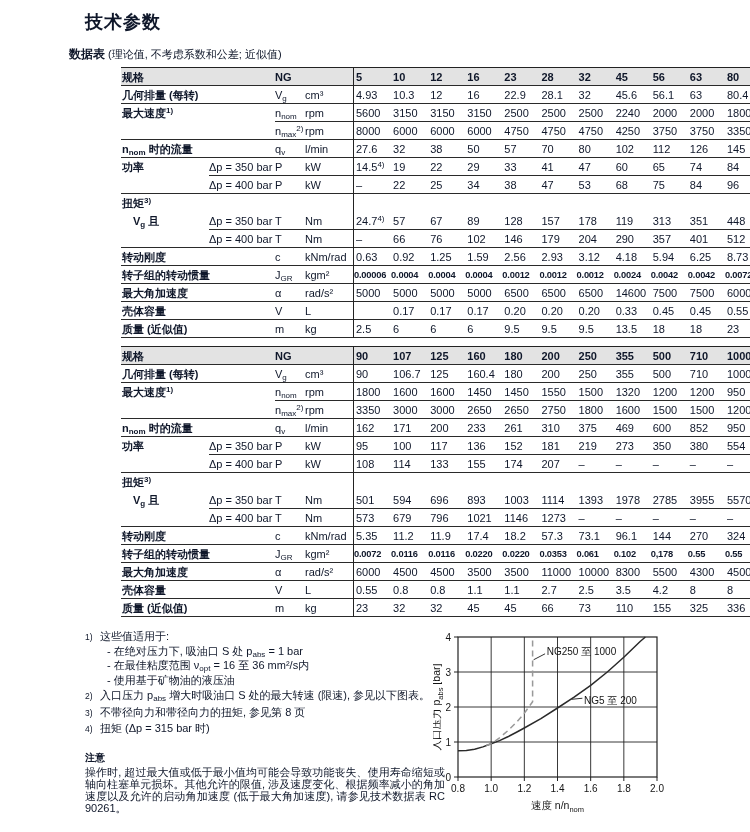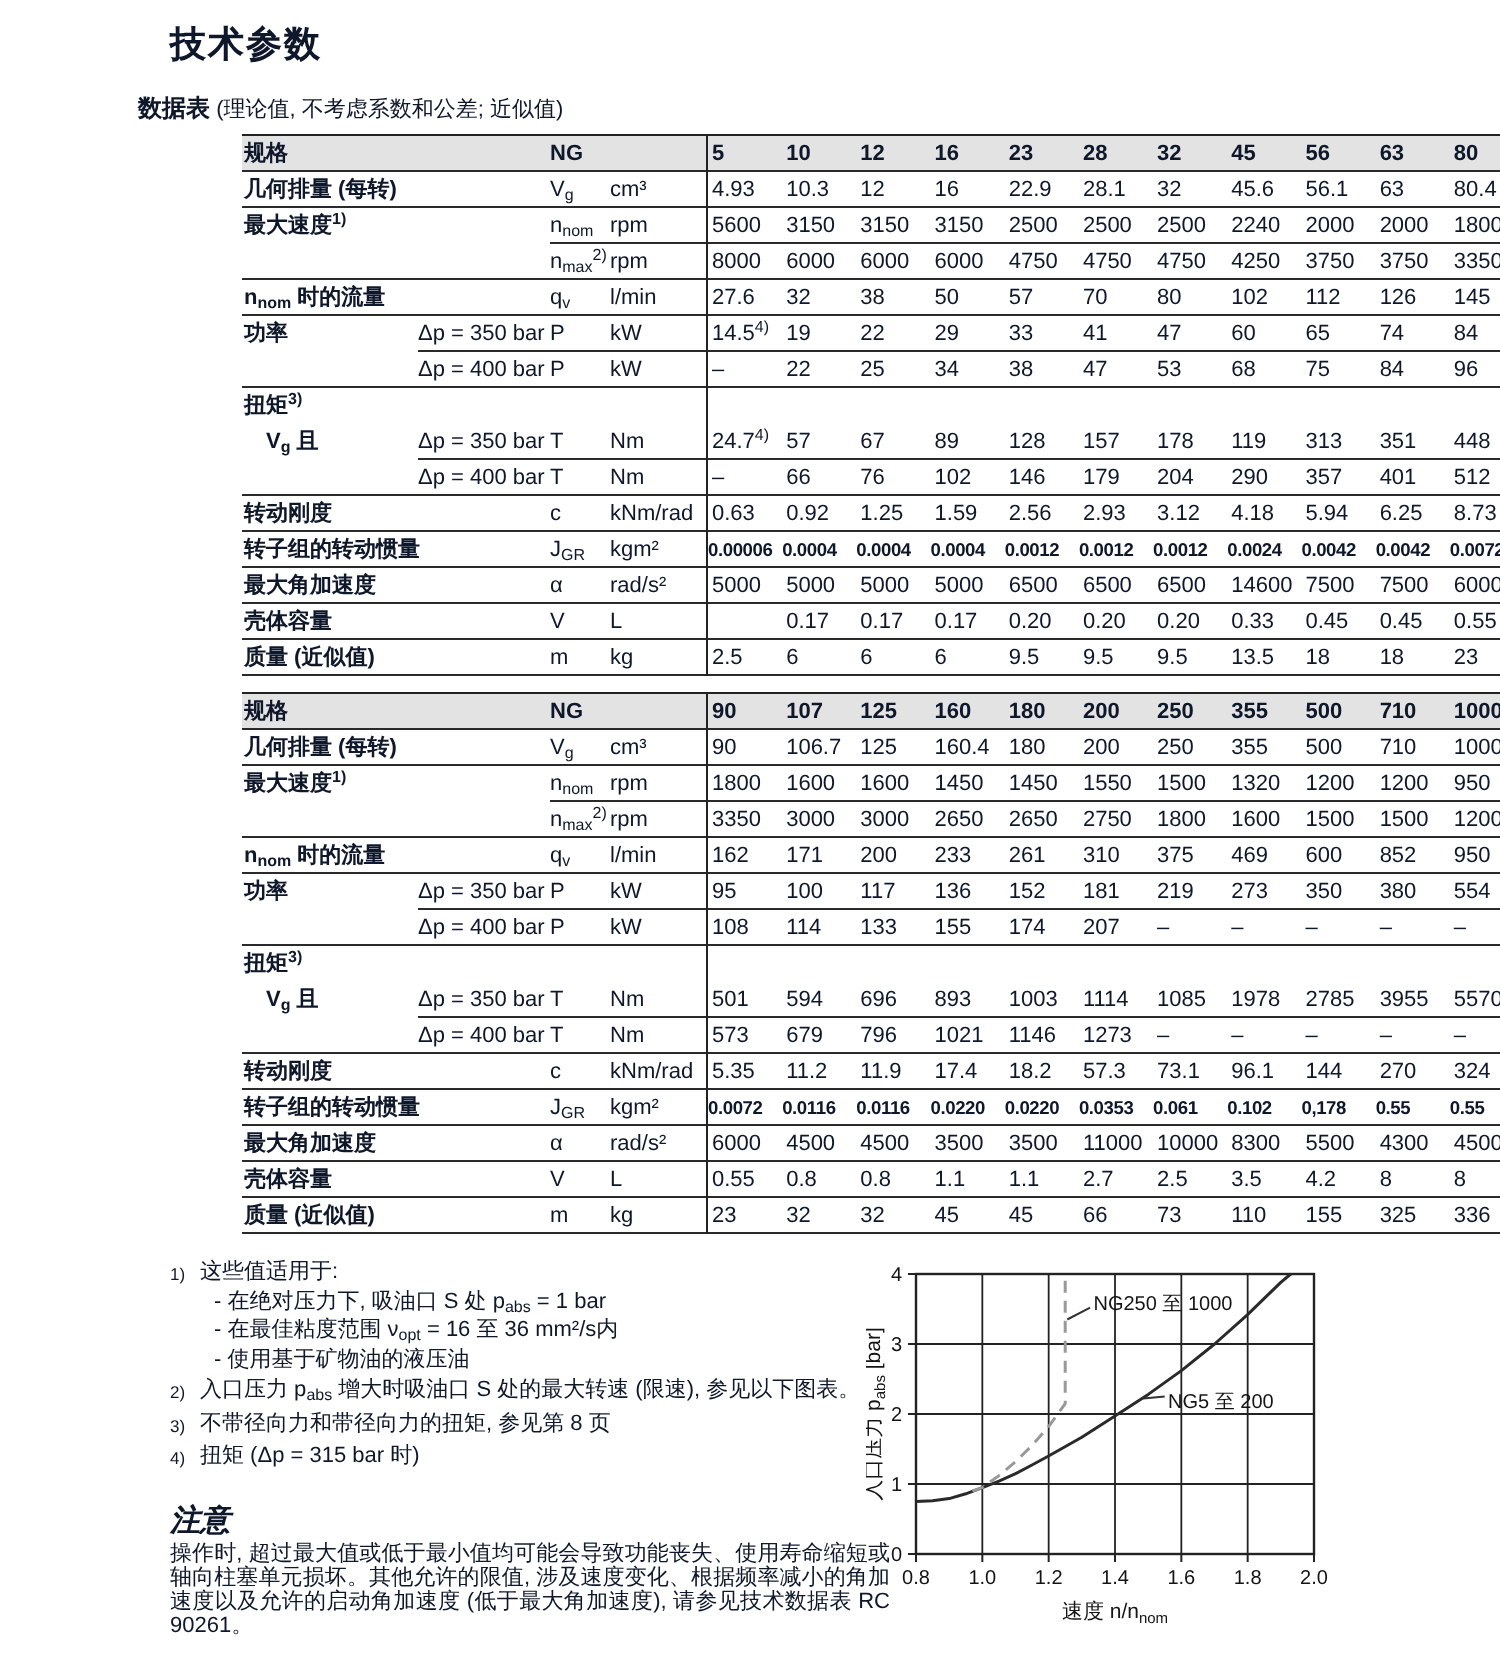--- a/index.html
+++ b/index.html
@@ -30,21 +30,21 @@
   .vline{position:absolute;top:0;bottom:0;left:232px;width:1px;background:#222;}
 
   .footnotes{position:absolute;left:85px;top:629px;width:356px;font-size:11px;line-height:14.5px;}
   .fn{display:flex;margin-bottom:1px;}
   .fn-marker{flex:0 0 15px;font-size:8.5px;padding-top:1px;}
   .fn-body{flex:1;}
   .fn-line.dash{padding-left:7px;}
   .footnotes sub,.note sub{font-size:8px;vertical-align:-2px;line-height:0;}
 
   .note{position:absolute;left:85px;top:751px;width:360px;}
-  .note-h{font-size:15px;font-weight:bold;margin-bottom:1px;font-style:italic;}
+  .note-h{font-size:10px;font-weight:bold;margin-bottom:1px;}
   .note-t{font-size:11px;line-height:12px;text-align:justify;}
 
   .chart{position:absolute;left:433px;top:624px;width:312px;height:204px;}
   .chart svg{display:block;}
   .chart text{font-family:"Liberation Sans","DejaVu Sans",sans-serif;fill:#141414;}
   .gridline{stroke:#222;stroke-width:0.9;}
   .plotborder{fill:none;stroke:#222;stroke-width:1.2;}
   .tickmark{stroke:#222;stroke-width:1;}
   .curve-solid{fill:none;stroke:#2a2a2a;stroke-width:1.5;stroke-linejoin:round;}
   .curve-dashed{fill:none;stroke:#999;stroke-width:1.5;stroke-dasharray:6 4;stroke-linejoin:round;}
@@ -480,21 +480,21 @@
         <div class="c c1 indent">V<sub>g</sub> 且</div>
         <div class="c c2">Δp = 350 bar</div>
         <div class="c c3">T</div>
         <div class="c c4">Nm</div>
         <div class="c v">501</div>
         <div class="c v">594</div>
         <div class="c v">696</div>
         <div class="c v">893</div>
         <div class="c v">1003</div>
         <div class="c v">1114</div>
-        <div class="c v">1085</div>
+        <div class="c v">1393</div>
         <div class="c v">1978</div>
         <div class="c v">2785</div>
         <div class="c v">3955</div>
         <div class="c v">5570</div>
         <div class="divider sub2"></div>
       </div>
       <div class="trow">
         <div class="c c1"></div>
         <div class="c c2">Δp = 400 bar</div>
         <div class="c c3">T</div>

